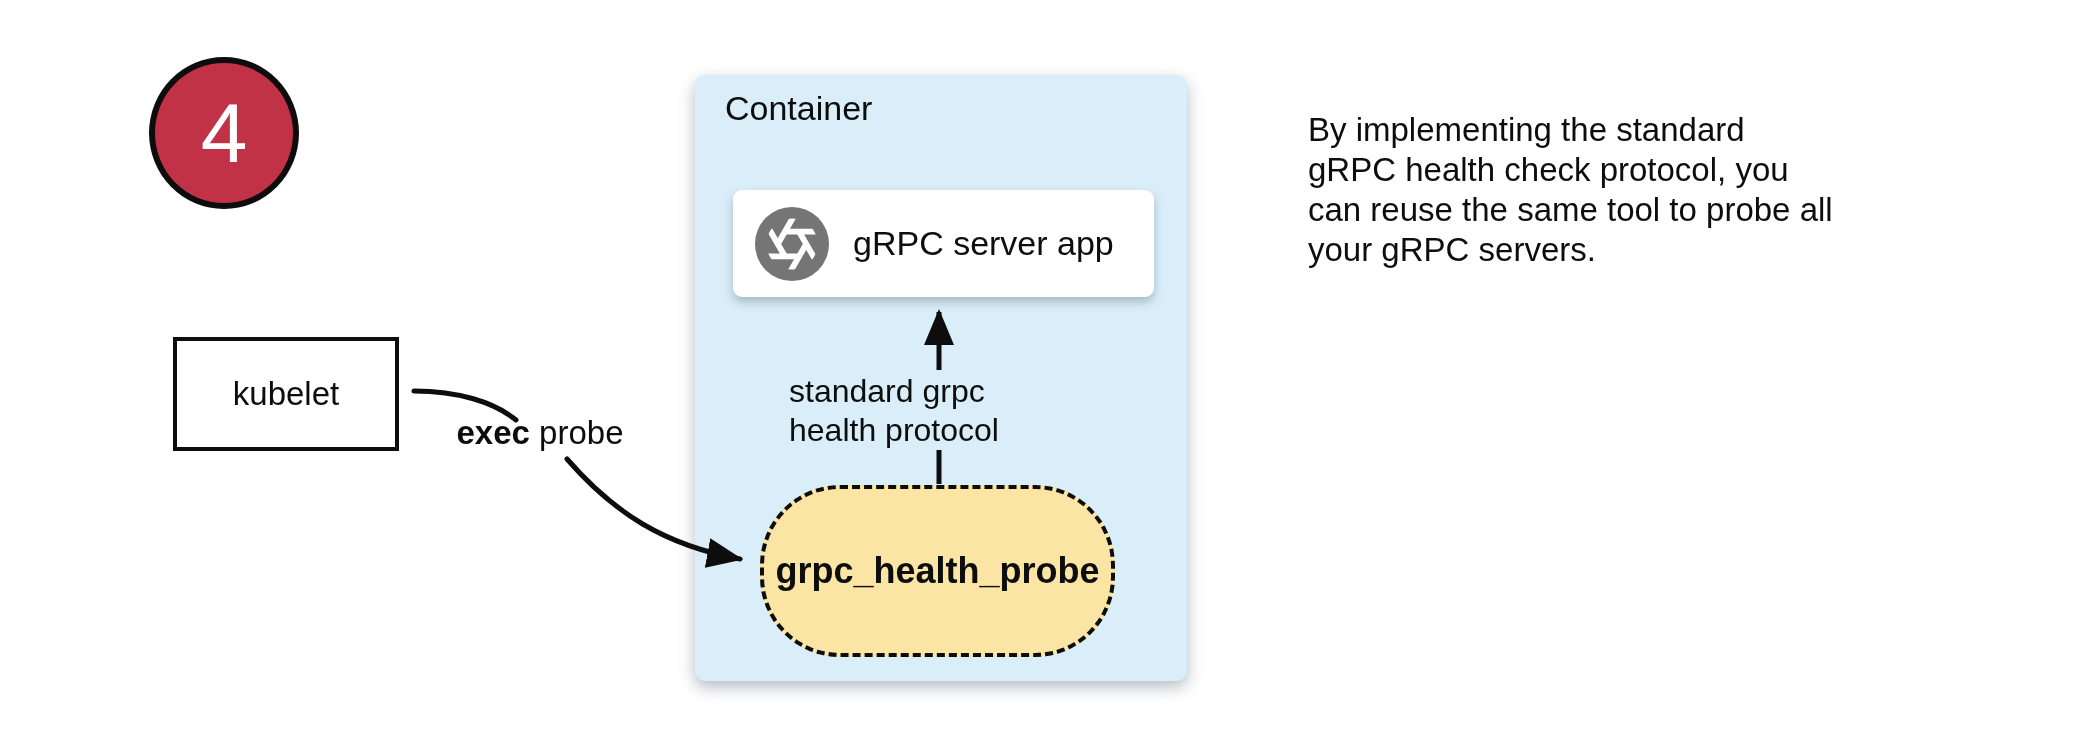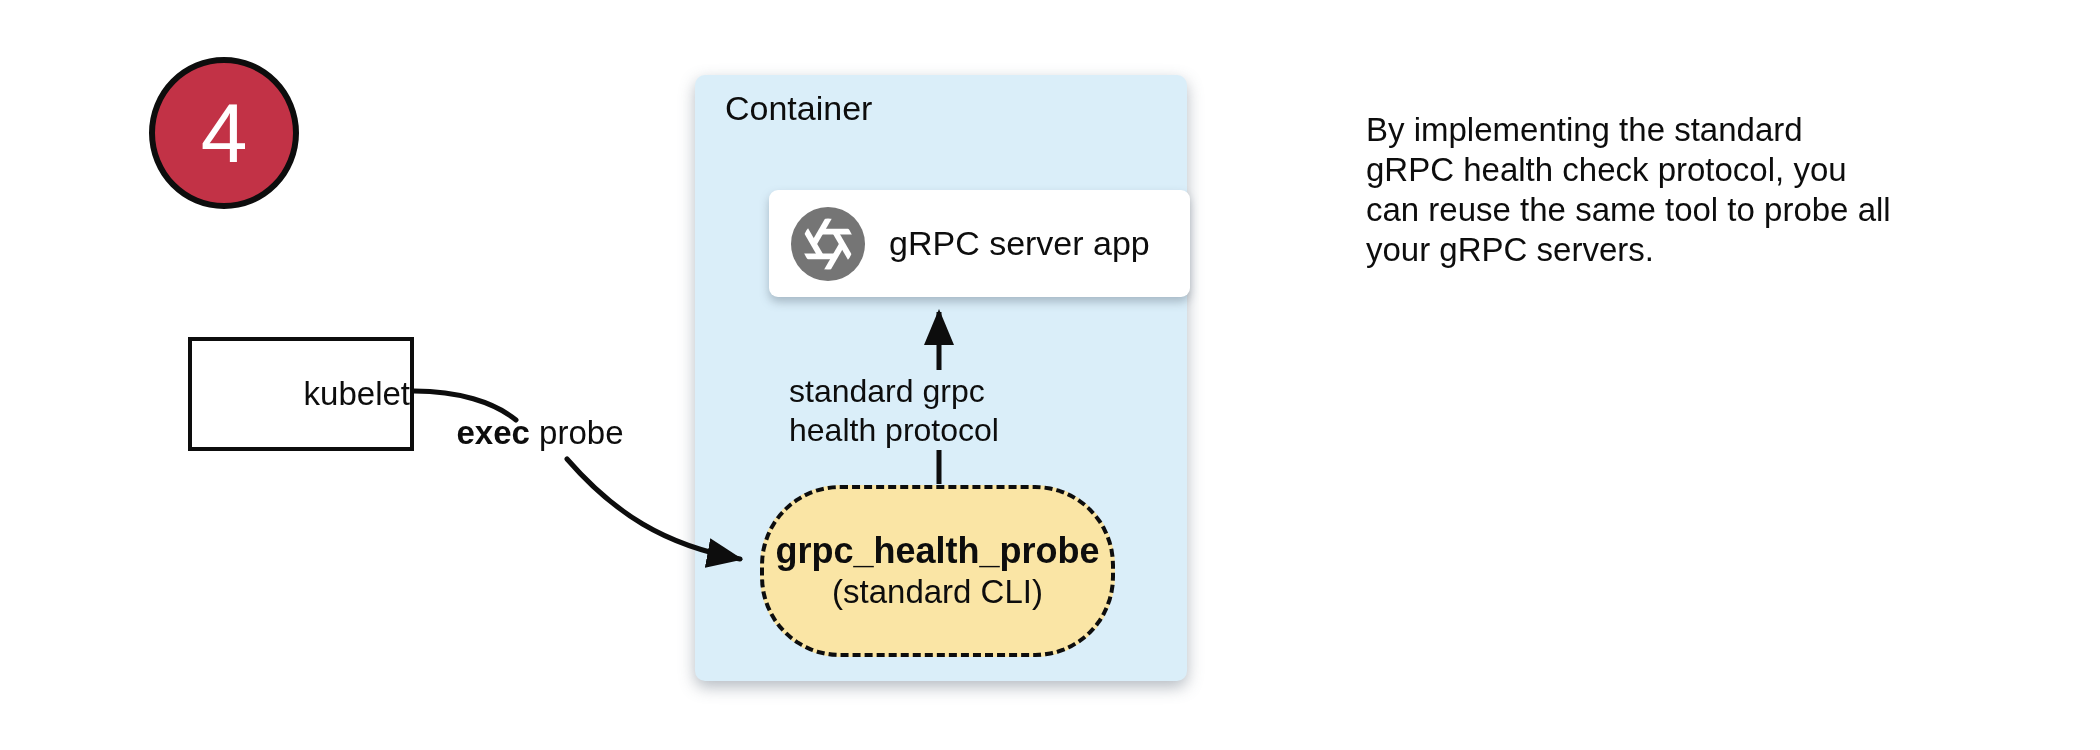--- a/index.html
+++ b/index.html
@@ -14,24 +14,24 @@
   
   .badge{
     position:absolute;left:149px;top:57px;
     width:150px;height:152px;box-sizing:border-box;
     background:#C23246;border:6px solid #0d0d0d;border-radius:50%;
     display:flex;align-items:center;justify-content:center;
     color:#ffffff;font-size:84px;
   }
   
   .kubelet{
-    position:absolute;left:188px;top:337px;
+    position:absolute;left:173px;top:337px;
     width:226px;height:114px;box-sizing:border-box;
     background:#ffffff;border:4px solid #0d0d0d;
-    display:flex;align-items:center;justify-content:flex-end;
+    display:flex;align-items:center;justify-content:center;
     font-size:33px;
   }
   
   .exec-label{
     position:absolute;left:430px;top:413px;width:220px;
     text-align:center;font-size:33px;line-height:40px;
   }
   .exec-label .kw{font-weight:bold;margin-top:18px;}
   
   .connectors{
@@ -49,42 +49,42 @@
     position:absolute;left:30px;top:14px;
     font-size:34px;
   }
   
   .server-box{
     position:absolute;left:733px;top:190px;
     width:421px;height:107px;box-sizing:border-box;
     background:#ffffff;border-radius:9px;
     box-shadow:0 5px 10px rgba(90,105,120,0.40);
     display:flex;align-items:center;
-    padding-left:22px;gap:24px;margin-left:36px;
+    padding-left:22px;gap:24px;
   }
   .server-box .label{font-size:34px;}
   .ap-icon{width:74px;height:74px;flex:0 0 74px;}
   
   .health-label{
     position:absolute;left:789px;top:372px;width:300px;
     text-align:left;font-size:32px;line-height:39px;
   }
   
   .pill{
     position:absolute;left:760px;top:485px;
     width:355px;height:172px;box-sizing:border-box;
     background:#FAE5A5;border:4px dashed #0d0d0d;border-radius:80px;
     display:flex;flex-direction:column;align-items:center;justify-content:center;
     text-align:center;
   }
   .pill .name{font-weight:bold;font-size:36px;line-height:42px;}
   .pill .sub{font-size:33px;line-height:40px;}
   
   .note{
-    position:absolute;left:1366px;top:110px;width:600px;
+    position:absolute;left:1308px;top:110px;width:600px;
     font-size:33px;line-height:40px;
     white-space:pre-line;
   }
 </style>
 </head>
 <body>
 
 <div class="canvas">
 
   <div class="badge">
@@ -123,21 +123,20 @@
     <span class="label">gRPC server app</span>
   </div>
 
   <div class="health-label">
     <div>standard grpc</div>
     <div>health protocol</div>
   </div>
 
   <div class="pill">
     <div class="name">grpc_health_probe</div>
-    <div class="sub">(standard CLI)</div>
   </div>
 
   <div class="note">By implementing the standard
 gRPC health check protocol, you
 can reuse the same tool to probe all
 your gRPC servers.</div>
 
   <svg class="connectors" aria-hidden="true">
     <defs>
       <marker id="ah" markerWidth="7.2" markerHeight="6" refX="6.6" refY="3" orient="auto">

